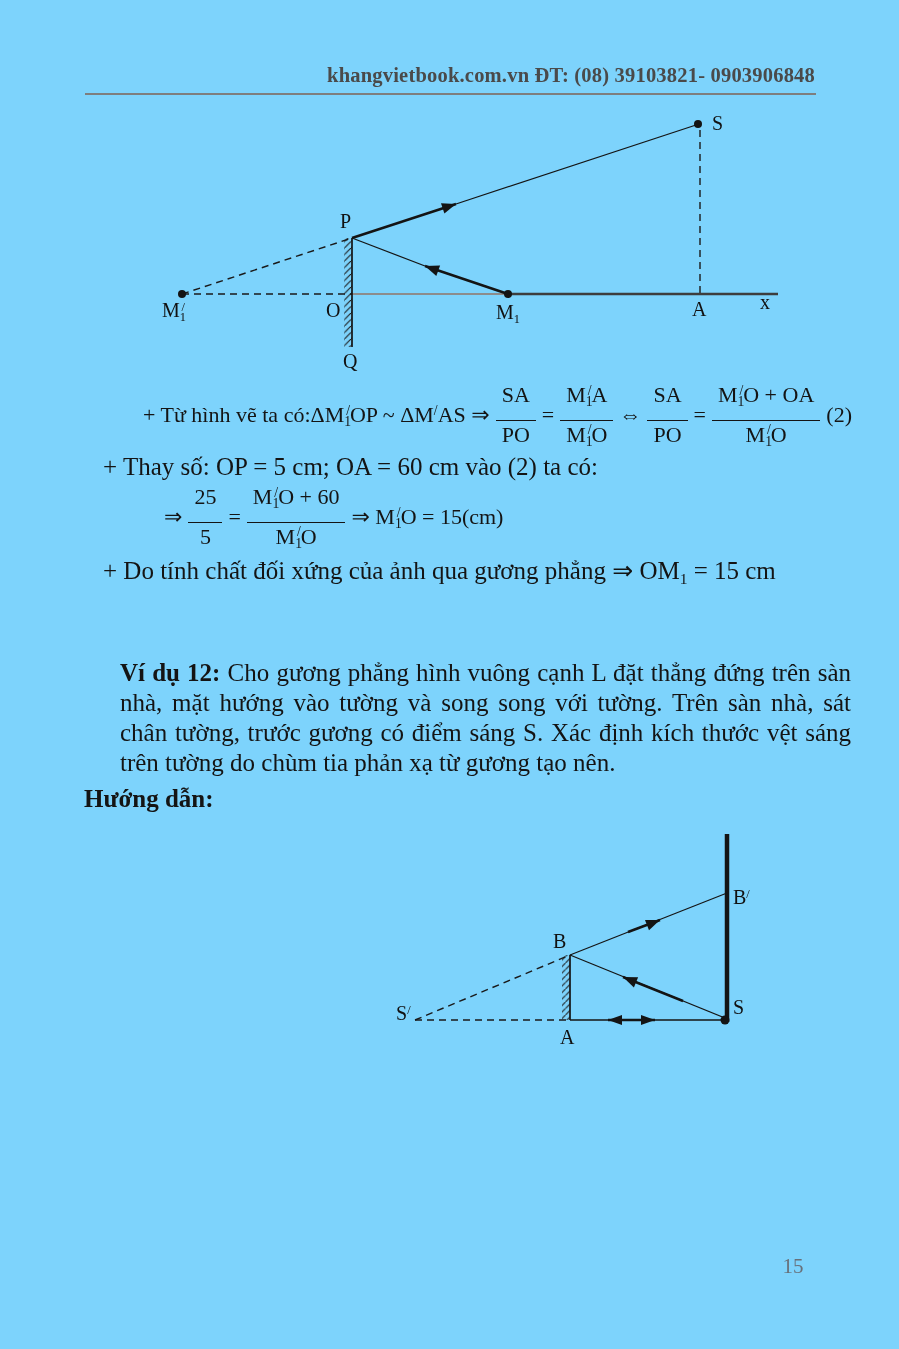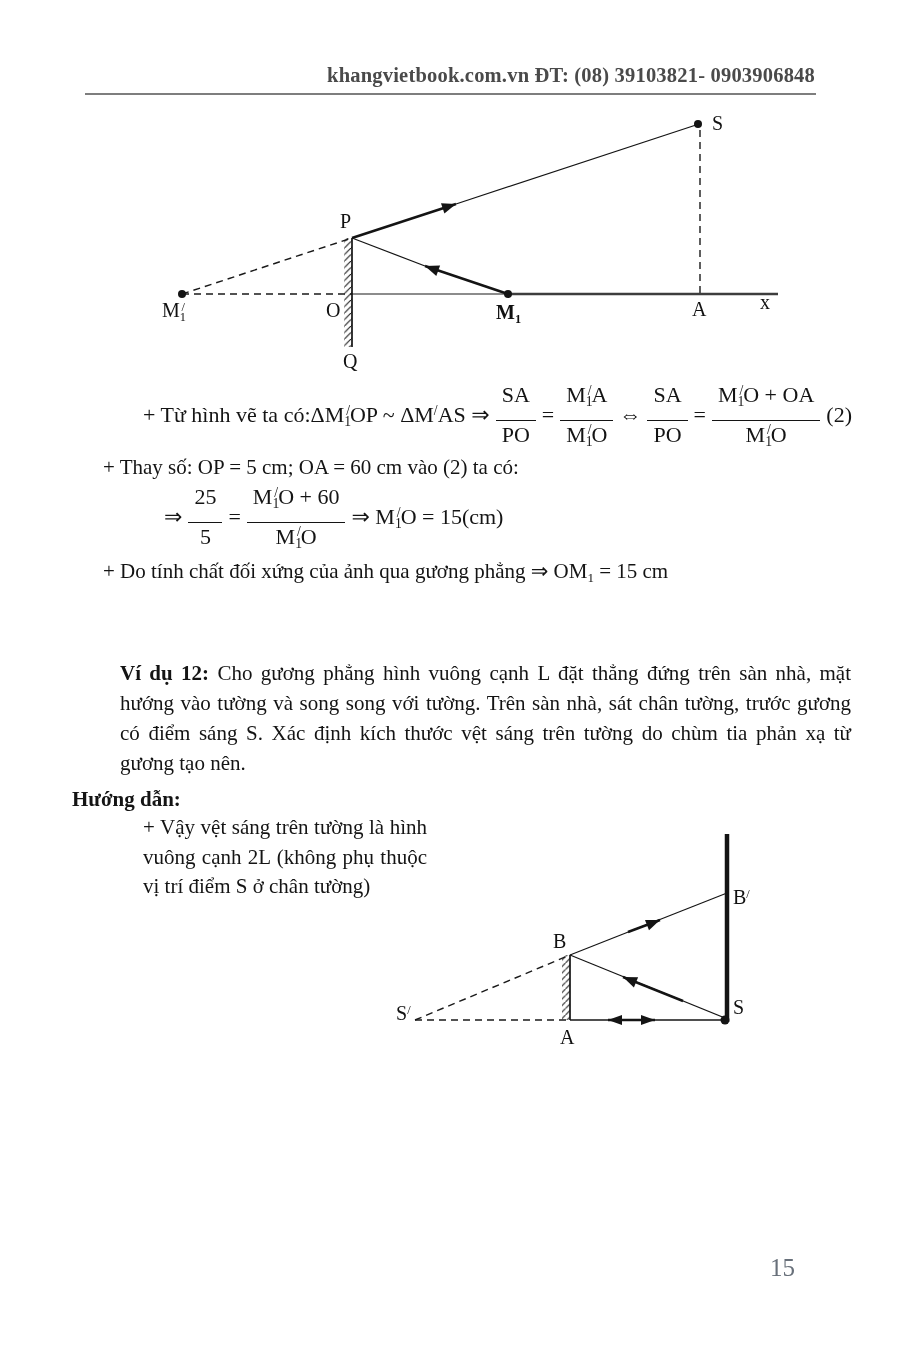--- a/index.html
+++ b/index.html
@@ -1,21 +1,21 @@
 <!DOCTYPE html>
 <html><head>
 <meta charset="utf-8">
 <style>
   html,body{margin:0;padding:0;background:#e8e8e8;}
   .page{
-    position:relative;width:899px;height:1349px;margin:0 auto;background:#ffffff;
+    position:relative;width:899px;height:1349px;margin:0 auto;background:#7dd3fc;
     font-family:"Liberation Serif", serif;color:#141414;overflow:hidden;
   }
   .abs{position:absolute;}
-  .txt{font-size:21px;line-height:30px;}
+  .txt{font-size:25px;line-height:30px;}
   .just{text-align:justify;margin-left:36px;}
   b,.bold{font-weight:700;}
   sub{font-size:0.62em;vertical-align:-0.32em;line-height:0;}
   sup{font-size:0.62em;vertical-align:0.52em;line-height:0;}
   sup.k{margin-left:-0.36em;}
   .header{
     position:absolute;top:64px;left:85px;width:730px;text-align:right;
     font-weight:700;font-size:20.5px;color:#4a4a4a;letter-spacing:0.2px;
   }
   .rule{position:absolute;top:93px;left:85px;width:731px;border-top:2px solid #7e7e7e;height:0;}
@@ -25,22 +25,22 @@
   .math-row{
     position:absolute;display:flex;align-items:center;
     font-size:22px;color:#141414;white-space:nowrap;margin-left:40px;
   }
   .math-row .gap{width:8px;}
   .frac{display:inline-flex;flex-direction:column;align-items:center;text-align:center;
     line-height:1.12;margin:0 6px;}
   .frac .num{padding:0 6px 12px;border-bottom:1.5px solid #141414;}
   .frac .den{padding-top:2px;}
   .eqno{margin-left:auto;margin-right:18px;}
-  .pagenum{position:absolute;top:1254px;left:770px;width:46px;text-align:left;
-    font-size:25px;color:#68707a;}
+  .pagenum{position:absolute;top:1254px;left:770px;width:46px;text-align:center;
+    font-size:21px;color:#68707a;}
 </style>
 </head>
 <body>
 
 <div class="page">
 
   <div class="header">khangvietbook.com.vn ĐT: (08) 39103821- 0903906848</div>
   <div class="rule"></div>
 
   <div class="fig" style="top:105px;height:284px;">
@@ -70,21 +70,21 @@
       <polygon points="425,161 440.1,160.5 436.3,170.9" fill="#141414"></polygon>
 
       <circle cx="698" cy="19" r="4" fill="#141414"></circle>
       <circle cx="182" cy="189" r="4" fill="#141414"></circle>
       <circle cx="508" cy="189" r="4" fill="#141414"></circle>
     </svg>
     <div class="dlabel" style="left:712px;top:7px;">S</div>
     <div class="dlabel" style="left:340px;top:105px;">P</div>
     <div class="dlabel" style="left:326px;top:194px;">O</div>
     <div class="dlabel" style="left:343px;top:245px;">Q</div>
-    <div class="dlabel" style="left:496px;top:196px;font-weight:bold;">M<sub>1</sub></div>
+    <div class="dlabel" style="left:496px;top:196px;">M<sub>1</sub></div>
     <div class="dlabel" style="left:162px;top:194px;">M<sub>1</sub><sup class="k">/</sup></div>
     <div class="dlabel" style="left:692px;top:193px;">A</div>
     <div class="dlabel" style="left:760px;top:186px;">x</div>
   </div>
 
   <div class="math-row" style="top:382px;left:103px;width:712px;height:66px;">
     <span>+ Từ hình vẽ ta có:</span>
     <span class="gap"></span>
     <span>ΔM<sub>1</sub><sup class="k">/</sup>OP ~ ΔM<sup>/</sup>AS ⇒</span>
     <span class="frac">
@@ -124,24 +124,23 @@
     </span>
     <span>⇒ M<sub>1</sub><sup class="k">/</sup>O = 15(cm)</span>
   </div>
 
   <div class="abs txt" style="top:556px;left:103px;">+ Do tính chất đối xứng của ảnh qua gương phẳng ⇒ OM<sub>1</sub> = 15 cm</div>
 
   <div class="abs txt just" style="top:658px;left:84px;width:731px;">
     <b>Ví dụ 12:</b><span> Cho gương phẳng hình vuông cạnh L đặt thẳng đứng trên sàn nhà, mặt hướng vào tường và song song với tường. Trên sàn nhà, sát chân tường, trước gương có điểm sáng S. Xác định kích thước vệt sáng trên tường do chùm tia phản xạ từ gương tạo nên.</span>
   </div>
 
-  <div class="abs txt bold" style="top:784px;left:72px;">Hướng dẫn:</div>
+  <div class="abs txt bold" style="top:784px;left:84px;">Hướng dẫn:</div>
 
   <div class="abs txt just" style="top:813px;left:107px;width:284px;line-height:29.6px;">
-    <div>+ Vậy vệt sáng trên tường là hình vuông cạnh 2L (không phụ thuộc vị trí điểm S ở chân tường)</div>
   </div>
 
   <div class="fig" style="top:820px;height:240px;">
     <svg width="899" height="240" viewBox="0 0 899 240">
       <defs>
         <pattern id="hatch2" patternUnits="userSpaceOnUse" width="6.5" height="6.5">
           <path d="M0,6.5 L6.5,0" stroke="#1a1a1a" stroke-width="1.1"></path>
         </pattern>
       </defs>
 

